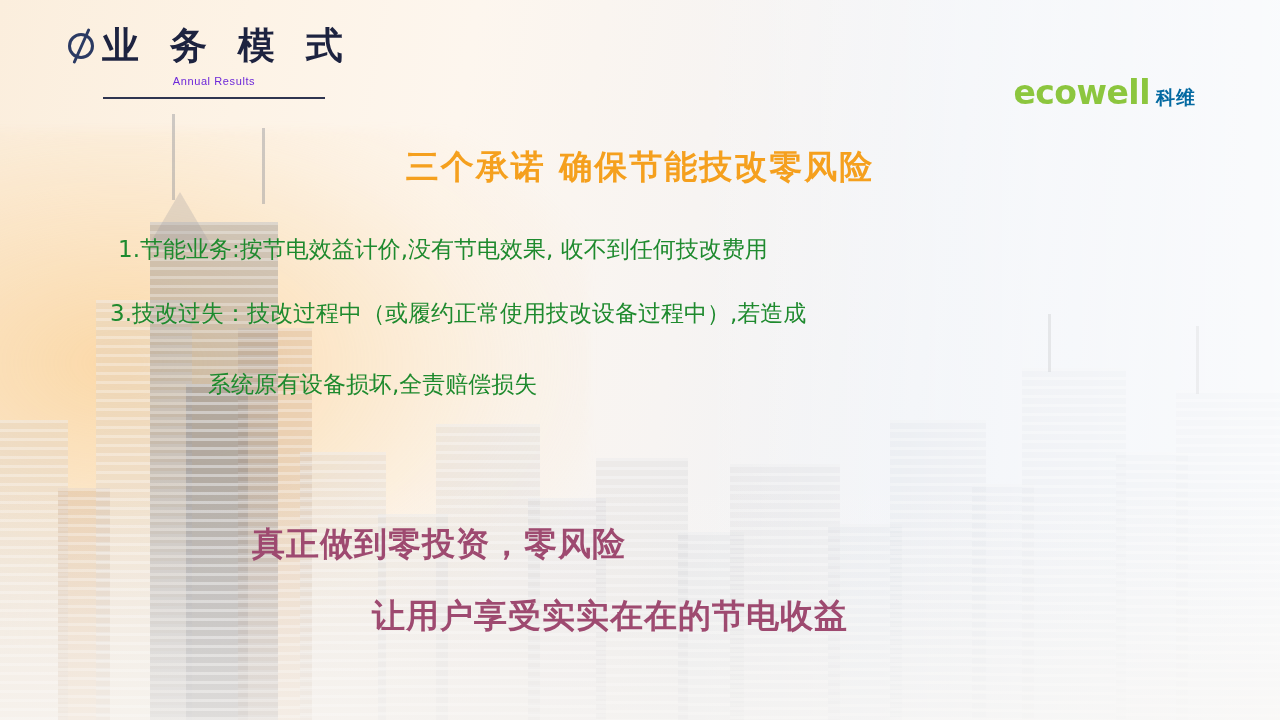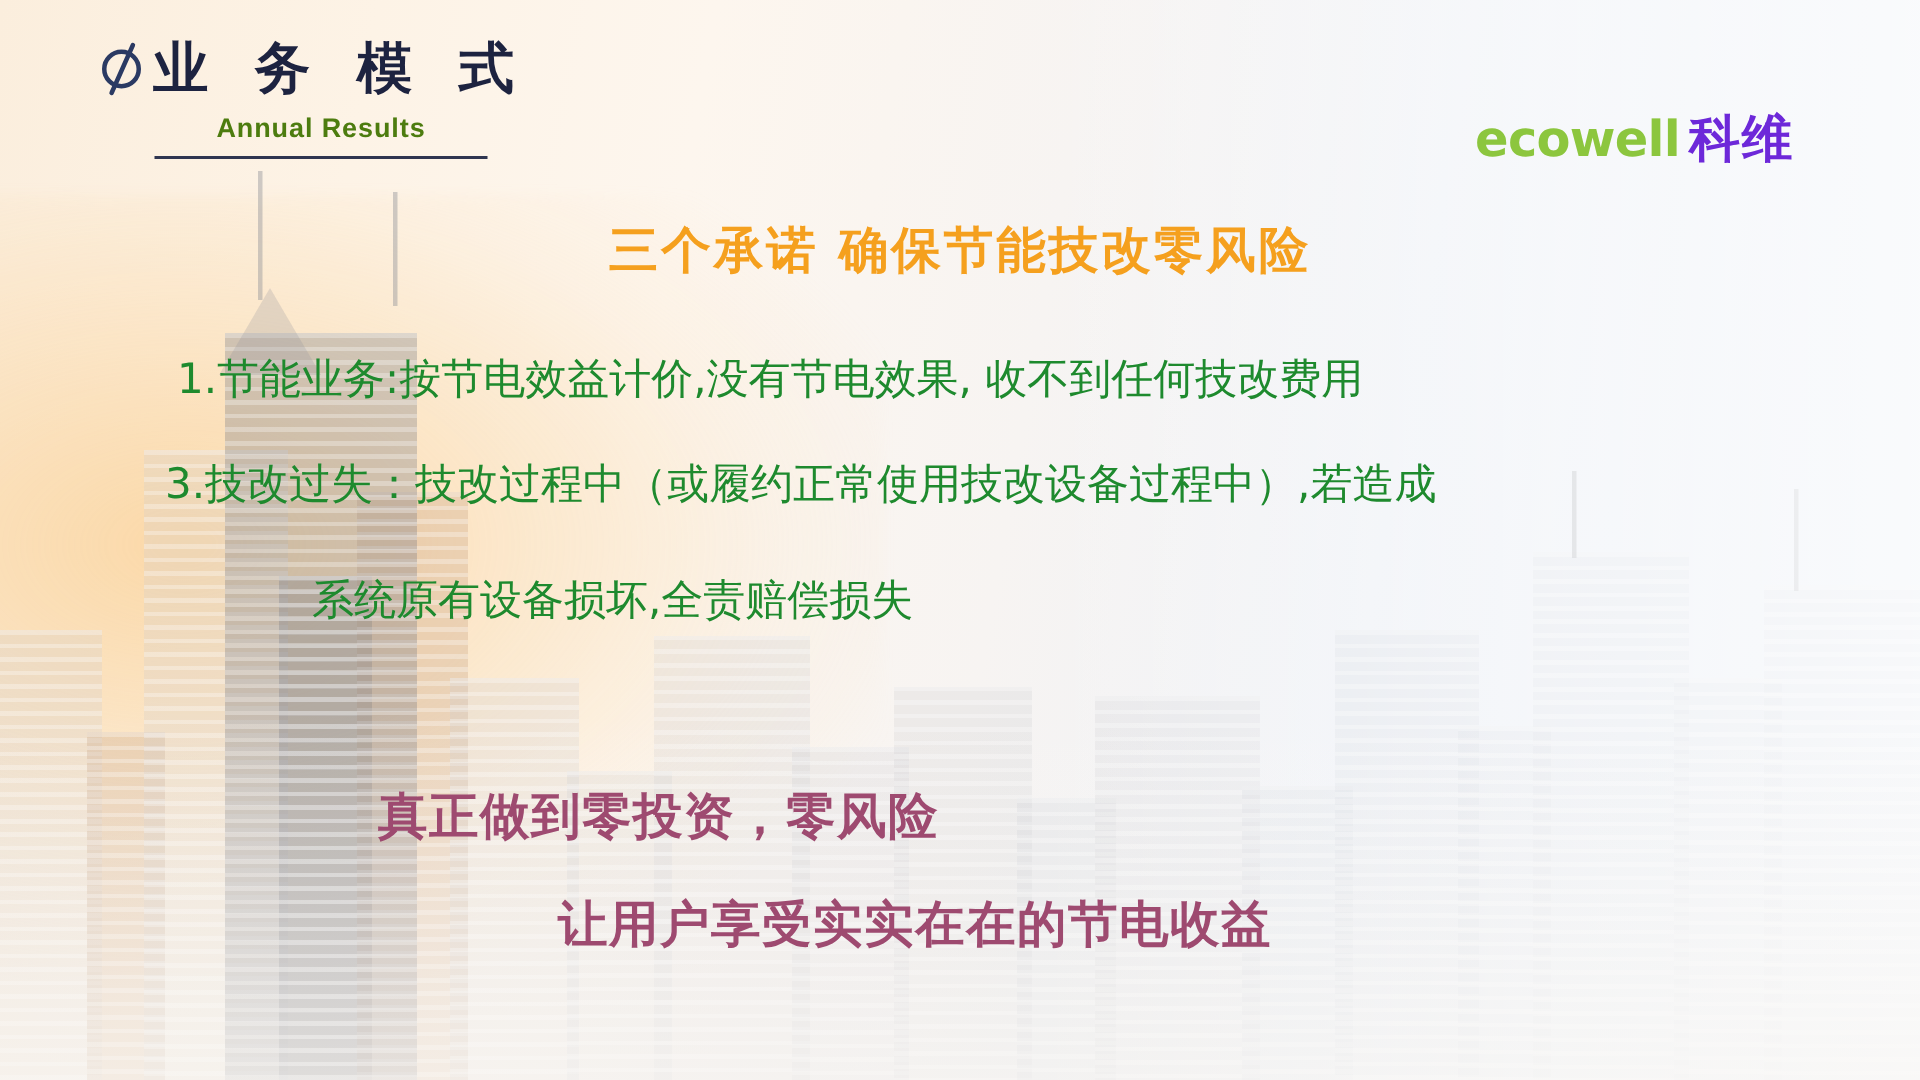--- a/index.html
+++ b/index.html
@@ -154,23 +154,23 @@
     white-space: nowrap;
   }
   .subtitle-wrap {
     margin-top: 12px;
     width: 222px;
     margin-left: 39px;
     text-align: center;
   }
   .subtitle-en {
     font-family: "Liberation Sans", sans-serif;
-    font-size: 18px;
-    font-weight: 700;
-    color: #4d7c0f;
+    font-size: 11px;
+    font-weight: 400;
+    color: #6d28d9;
     letter-spacing: 0.6px;
     line-height: 1;
     white-space: nowrap;
   }
   .subtitle-rule {
     margin-top: 10px;
     height: 2px;
     background: #2f3550;
     width: 222px;
   }
@@ -188,23 +188,23 @@
   .brand-en {
     font-family: "DejaVu Sans", "Liberation Sans", sans-serif;
     font-size: 33px;
     font-weight: bold;
     color: #8cc63e;
     letter-spacing: -0.5px;
     line-height: 1;
   }
   .brand-cn {
     font-family: "DejaVu Sans", "Liberation Sans", sans-serif;
-    font-size: 34px;
-    font-weight: bold;
-    color: #6d28d9;
+    font-size: 19px;
+    font-weight: bold;
+    color: #0369a1;
     letter-spacing: 1px;
     line-height: 1;
   }
 
   
   .headline {
     position: absolute;
     left: 0;
     top: 146px;
     width: 1280px;
@@ -220,21 +220,21 @@
 
   
   .body-list {
     position: absolute;
     left: 0;
     top: 236px;
     width: 1280px;
   }
   .body-line {
     font-family: "DejaVu Sans", "Liberation Sans", sans-serif;
-    font-size: 28px;
+    font-size: 23px;
     font-weight: normal;
     color: #1e8a2e;
     line-height: 1.2;
     white-space: nowrap;
   }
   .line-1 { margin-left: 118px; }
   .line-2 { margin-left: 118px; margin-top: 36px; }
   .line-3 { margin-left: 110px; margin-top: 36px; }
   .line-4 { margin-left: 208px; margin-top: 44px; }
 

